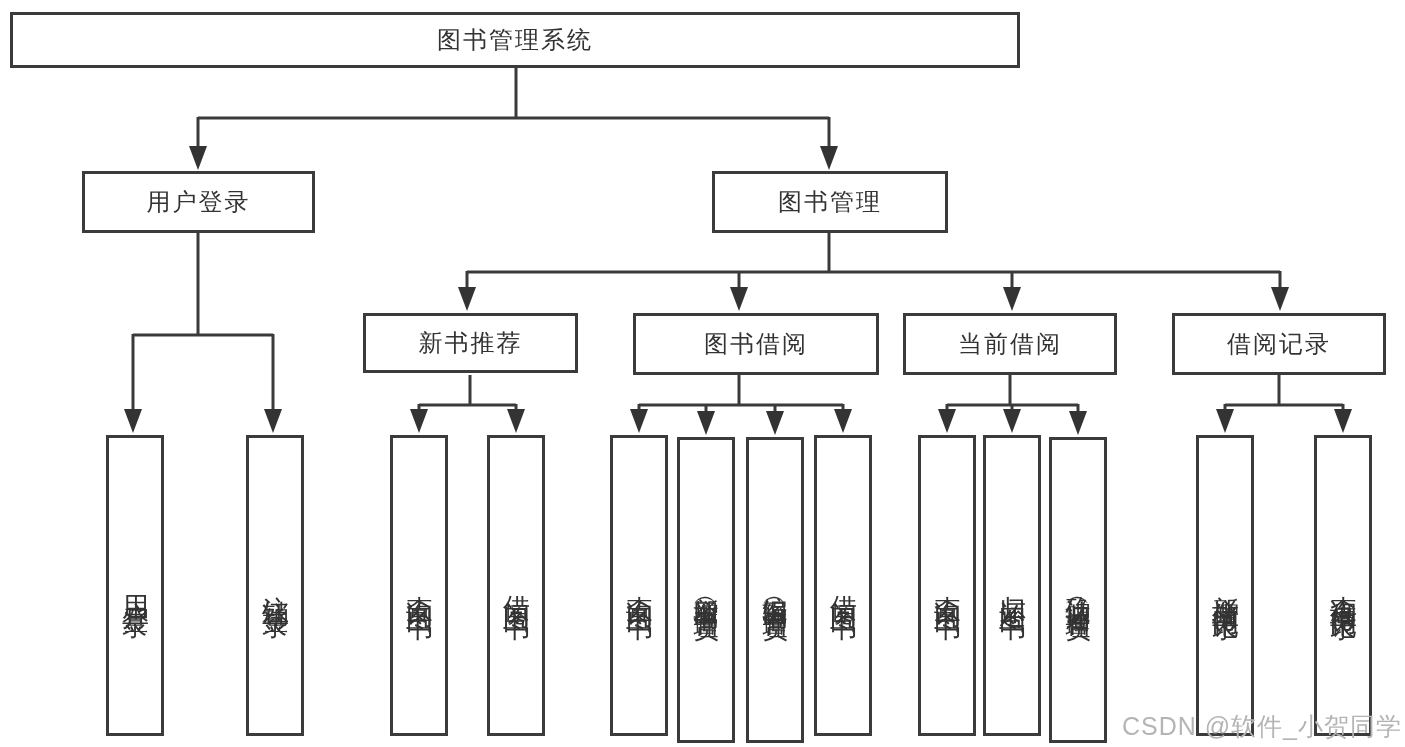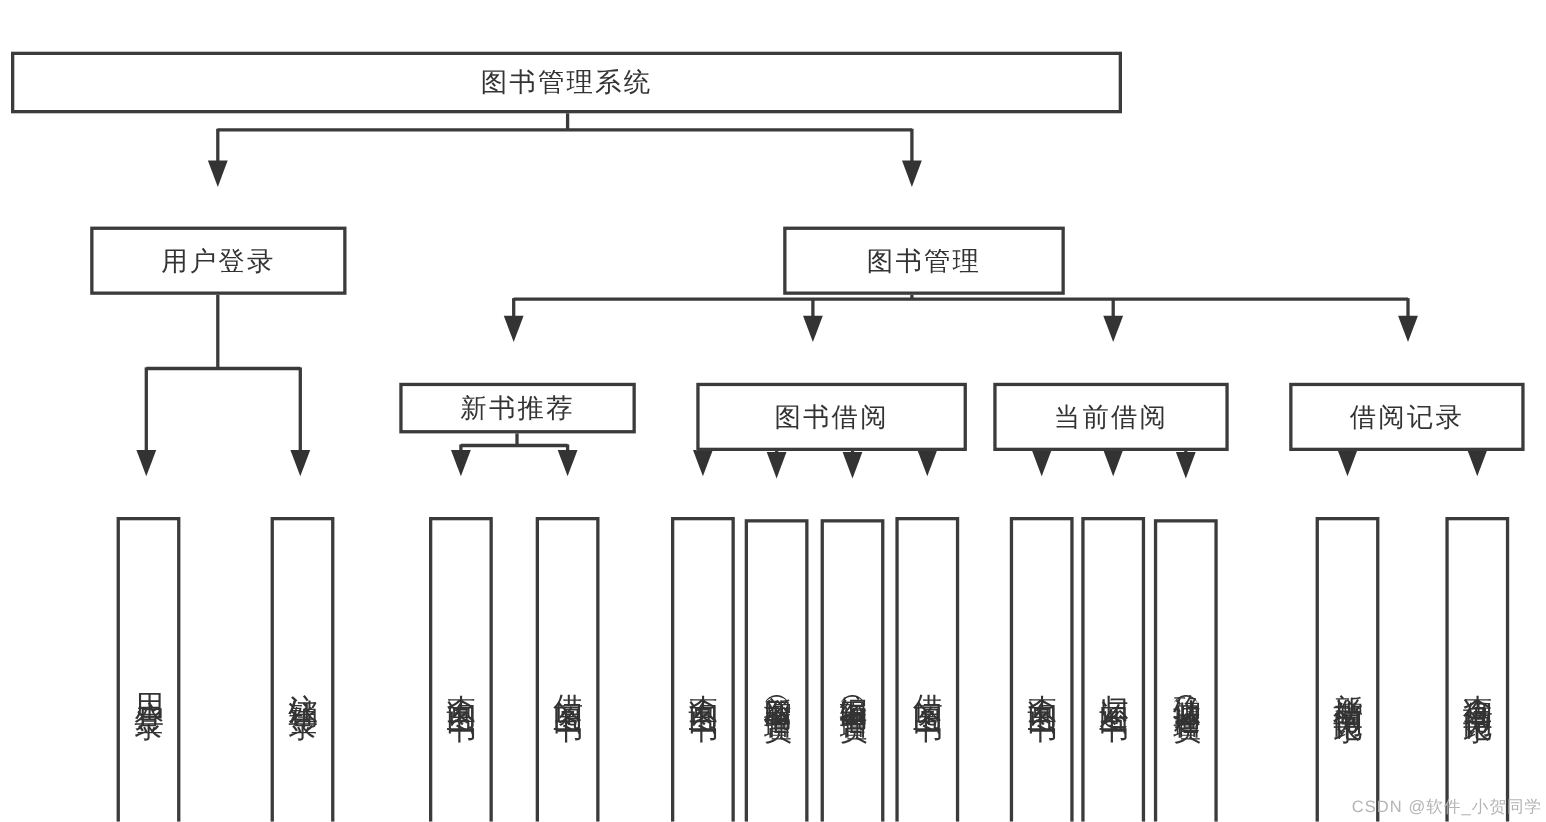--- a/index.html
+++ b/index.html
@@ -4,34 +4,34 @@
 <style>
   html,body{margin:0;padding:0;background:#ffffff;}
   .stage{
     position:relative;width:1405px;height:747px;background:#ffffff;
     font-family:"Liberation Sans",sans-serif;color:#333333;overflow:hidden;
   }
   svg.connectors{position:absolute;left:0;top:0;}
   .box{
     position:absolute;box-sizing:border-box;
     border:3px solid #3b3b3b;background:#ffffff;
-    display:flex;align-items:center;justify-content:center;margin-top:35px;
+    display:flex;align-items:center;justify-content:center;
   }
   .lvl .lbl{font-size:24px;letter-spacing:2px;white-space:nowrap;}
   .leaf{width:58px;height:301px;top:435px;}
   .leaf .vlbl{
     writing-mode:vertical-rl;text-orientation:mixed;
     font-size:27px;letter-spacing:6px;line-height:1;
   }
   .leaf.six .vlbl{font-size:27px;letter-spacing:4px;}
   .leaf.tall{height:306px;top:437px;}
   .leaf.tall .vlbl{font-size:25px;letter-spacing:3px;}
   .watermark{
     position:absolute;right:3px;bottom:4px;z-index:5;
-    font-size:15px;color:#b4b4b4;letter-spacing:1px;white-space:nowrap;
+    font-size:25px;color:#b4b4b4;letter-spacing:1px;white-space:nowrap;
   }
 </style>
 </head>
 <body>
 
 <div class="stage">
 
   <svg class="connectors" width="1405" height="747" viewBox="0 0 1405 747">
     <g stroke="#3a3a3a" stroke-width="3" fill="none">
 
@@ -98,25 +98,25 @@
     </g>
   </svg>
 
   <div class="box lvl" style="left:10px;top:12px;width:1010px;height:56px">
     <span class="lbl">图书管理系统</span>
   </div>
 
   <div class="box lvl" style="left:82px;top:171px;width:233px;height:62px">
     <span class="lbl">用户登录</span>
   </div>
-  <div class="box lvl" style="left:712px;top:171px;width:256px;height:62px">
+  <div class="box lvl" style="left:712px;top:171px;width:236px;height:62px">
     <span class="lbl">图书管理</span>
   </div>
 
-  <div class="box lvl" style="left:363px;top:313px;width:215px;height:46px">
+  <div class="box lvl" style="left:363px;top:313px;width:215px;height:60px">
     <span class="lbl">新书推荐</span>
   </div>
   <div class="box lvl" style="left:633px;top:313px;width:246px;height:62px">
     <span class="lbl">图书借阅</span>
   </div>
   <div class="box lvl" style="left:1172px;top:313px;width:214px;height:62px">
     <span class="lbl">借阅记录</span>
   </div>
   <div class="box lvl" style="left:903px;top:313px;width:214px;height:62px">
     <span class="lbl">当前借阅</span>

